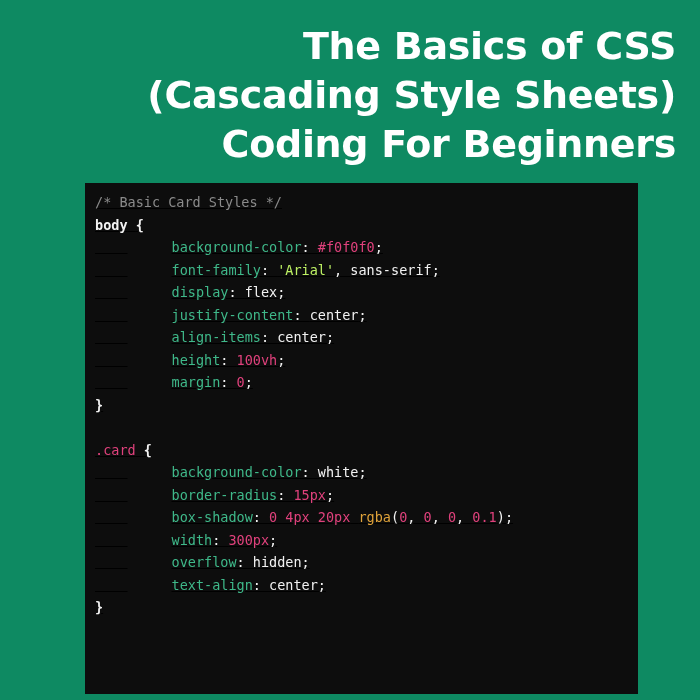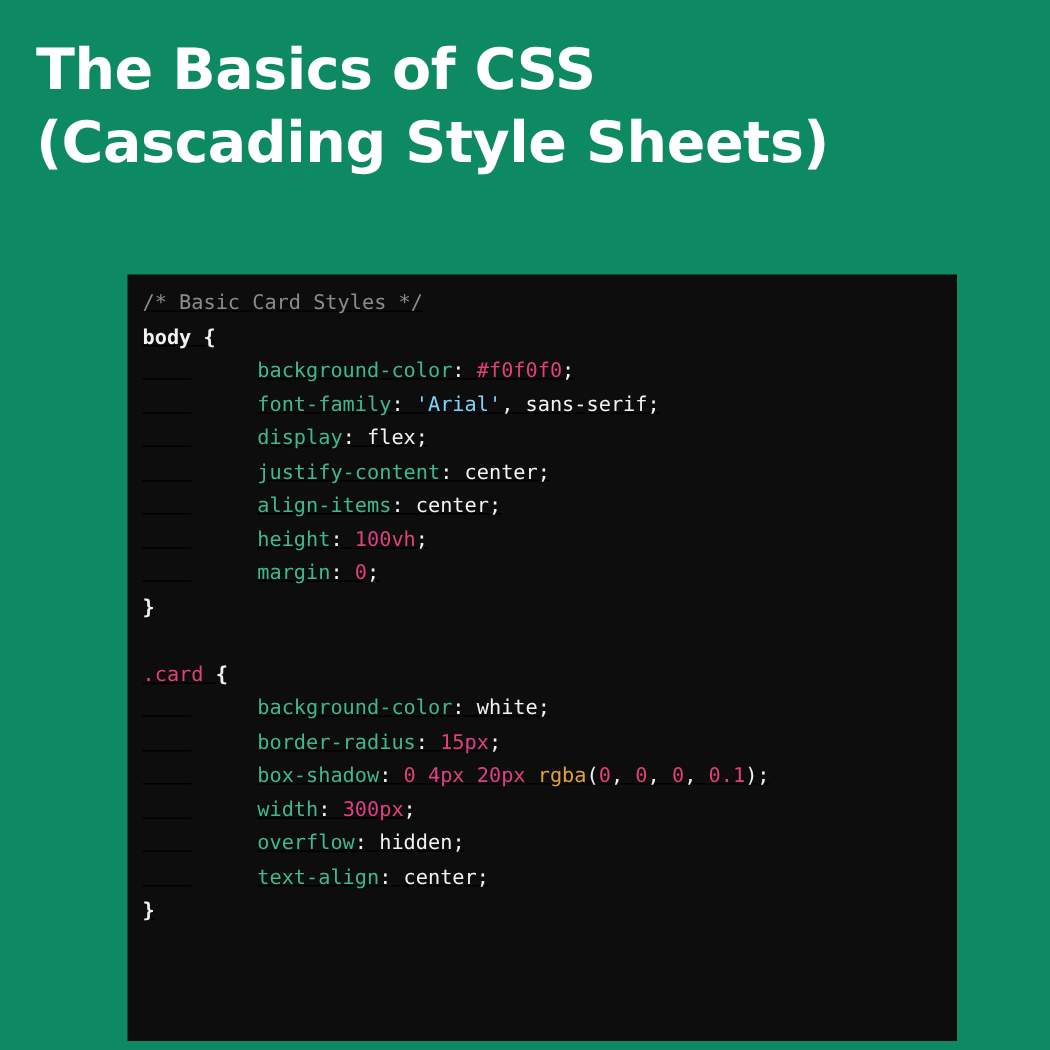--- a/index.html
+++ b/index.html
@@ -21,21 +21,21 @@
     box-sizing: border-box;
     overflow: hidden;
   }
 
   
   #title-block {
     position: absolute;
     top: 22px;
     left: 0;
     width: 700px;
-    text-align: left;
+    text-align: right;
     padding: 0 24px;
     box-sizing: border-box;
   }
   .title-line {
     display: block;
     color: #ffffff;
     font-family: "DejaVu Sans", sans-serif;
     font-weight: bold;
     font-size: 38px;
     line-height: 49px;
@@ -68,21 +68,21 @@
     display: block;
     height: 22.5px;
   }
   .tok-comment   { color: #8b8b8b; }
   .tok-selector  { color: #e0417c; }
   .tok-tag       { color: #f2f2f2; font-weight: bold; }
   .tok-prop      { color: #3fb98a; padding-left: 44px; }
   .tok-punc      { color: #f2f2f2; }
   .tok-value     { color: #f2f2f2; margin-top: 15px; }
   .tok-num       { color: #e0417c; text-align: center; }
-  .tok-string    { color: #7dd3fc; }
+  .tok-string    { color: #bef264; }
   .tok-func      { color: #e0a33a; }
   .tok-brace     { color: #f2f2f2; font-weight: bold; }
 
   
   #author-block {
     position: absolute;
     left: 0;
     top: 618px;
     width: 700px;
     text-align: center;
@@ -97,20 +97,21 @@
   }
 </style>
 </head>
 <body>
 
 <div id="poster">
 
   <div id="title-block">
     <span class="title-line">The Basics of CSS</span>
     <span class="title-line">(Cascading Style Sheets)</span>
+    <span class="title-line">Coding For Beginners</span>
   </div>
 
   <div id="code-block">
     <div id="code-lines"><span class="code-line"><span class="tok-comment">/* Basic Card Styles */</span></span><span class="code-line"><span class="tok-tag">body</span><span class="tok-punc"> </span><span class="tok-brace">{</span></span><span class="code-line"><span class="tok-punc">    </span><span class="tok-prop">background-color</span><span class="tok-punc">: </span><span class="tok-num">#f0f0f0</span><span class="tok-punc">;</span></span><span class="code-line"><span class="tok-punc">    </span><span class="tok-prop">font-family</span><span class="tok-punc">: </span><span class="tok-string">'Arial'</span><span class="tok-punc">, </span><span class="tok-value">sans-serif</span><span class="tok-punc">;</span></span><span class="code-line"><span class="tok-punc">    </span><span class="tok-prop">display</span><span class="tok-punc">: </span><span class="tok-value">flex</span><span class="tok-punc">;</span></span><span class="code-line"><span class="tok-punc">    </span><span class="tok-prop">justify-content</span><span class="tok-punc">: </span><span class="tok-value">center</span><span class="tok-punc">;</span></span><span class="code-line"><span class="tok-punc">    </span><span class="tok-prop">align-items</span><span class="tok-punc">: </span><span class="tok-value">center</span><span class="tok-punc">;</span></span><span class="code-line"><span class="tok-punc">    </span><span class="tok-prop">height</span><span class="tok-punc">: </span><span class="tok-num">100vh</span><span class="tok-punc">;</span></span><span class="code-line"><span class="tok-punc">    </span><span class="tok-prop">margin</span><span class="tok-punc">: </span><span class="tok-num">0</span><span class="tok-punc">;</span></span><span class="code-line"><span class="tok-brace">}</span></span><span class="code-line"><span class="tok-punc"></span></span><span class="code-line"><span class="tok-selector">.card</span><span class="tok-punc"> </span><span class="tok-brace">{</span></span><span class="code-line"><span class="tok-punc">    </span><span class="tok-prop">background-color</span><span class="tok-punc">: </span><span class="tok-value">white</span><span class="tok-punc">;</span></span><span class="code-line"><span class="tok-punc">    </span><span class="tok-prop">border-radius</span><span class="tok-punc">: </span><span class="tok-num">15px</span><span class="tok-punc">;</span></span><span class="code-line"><span class="tok-punc">    </span><span class="tok-prop">box-shadow</span><span class="tok-punc">: </span><span class="tok-num">0 4px 20px</span><span class="tok-punc"> </span><span class="tok-func">rgba</span><span class="tok-punc">(</span><span class="tok-num">0</span><span class="tok-punc">, </span><span class="tok-num">0</span><span class="tok-punc">, </span><span class="tok-num">0</span><span class="tok-punc">, </span><span class="tok-num">0.1</span><span class="tok-punc">);</span></span><span class="code-line"><span class="tok-punc">    </span><span class="tok-prop">width</span><span class="tok-punc">: </span><span class="tok-num">300px</span><span class="tok-punc">;</span></span><span class="code-line"><span class="tok-punc">    </span><span class="tok-prop">overflow</span><span class="tok-punc">: </span><span class="tok-value">hidden</span><span class="tok-punc">;</span></span><span class="code-line"><span class="tok-punc">    </span><span class="tok-prop">text-align</span><span class="tok-punc">: </span><span class="tok-value">center</span><span class="tok-punc">;</span></span><span class="code-line"><span class="tok-brace">}</span></span></div>
   </div>
 
 
 </div>
 
 </body></html>

